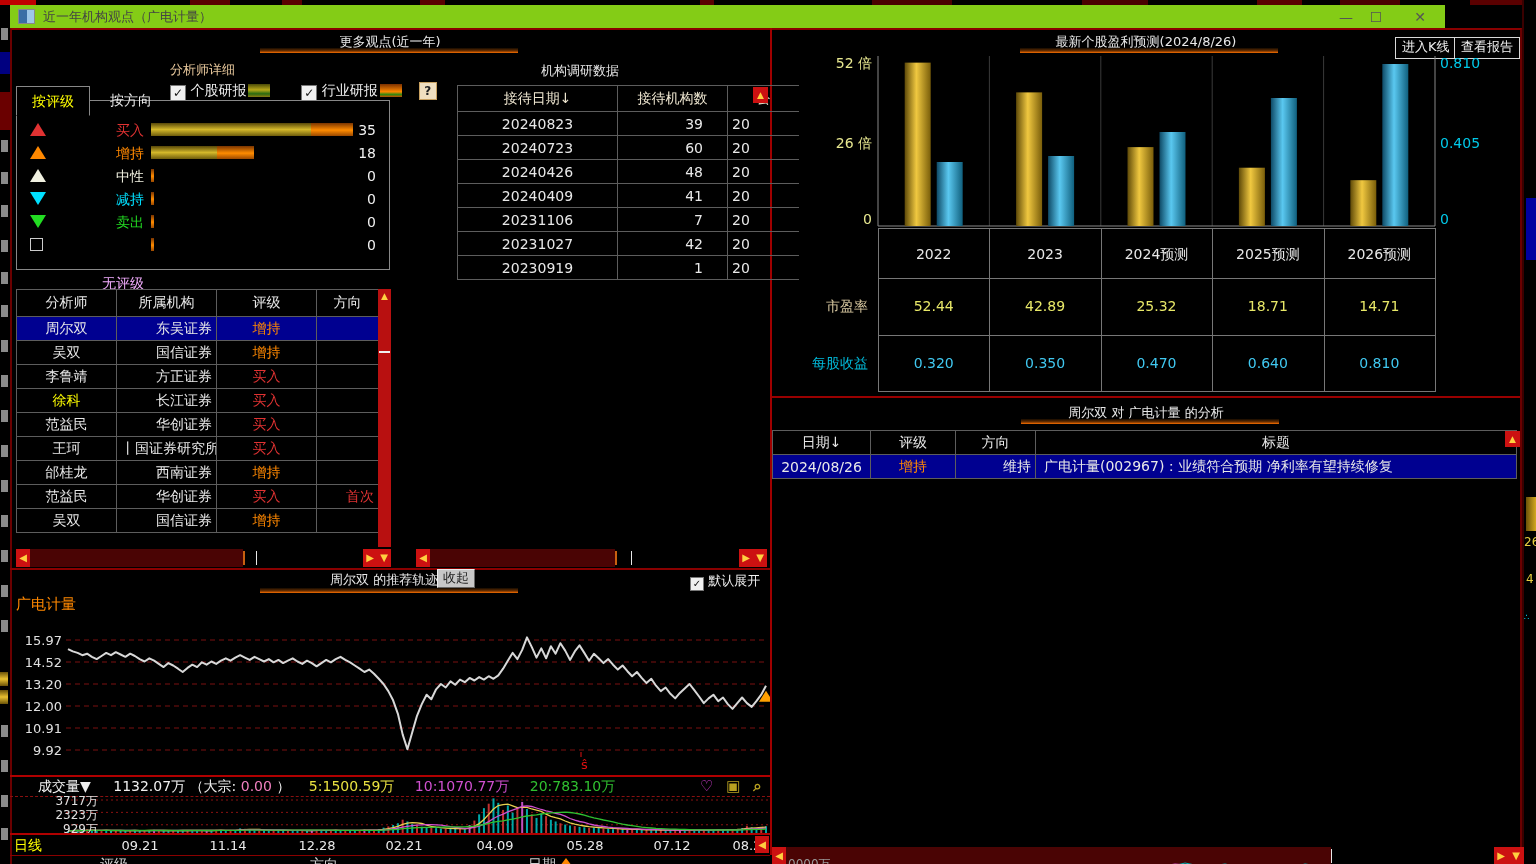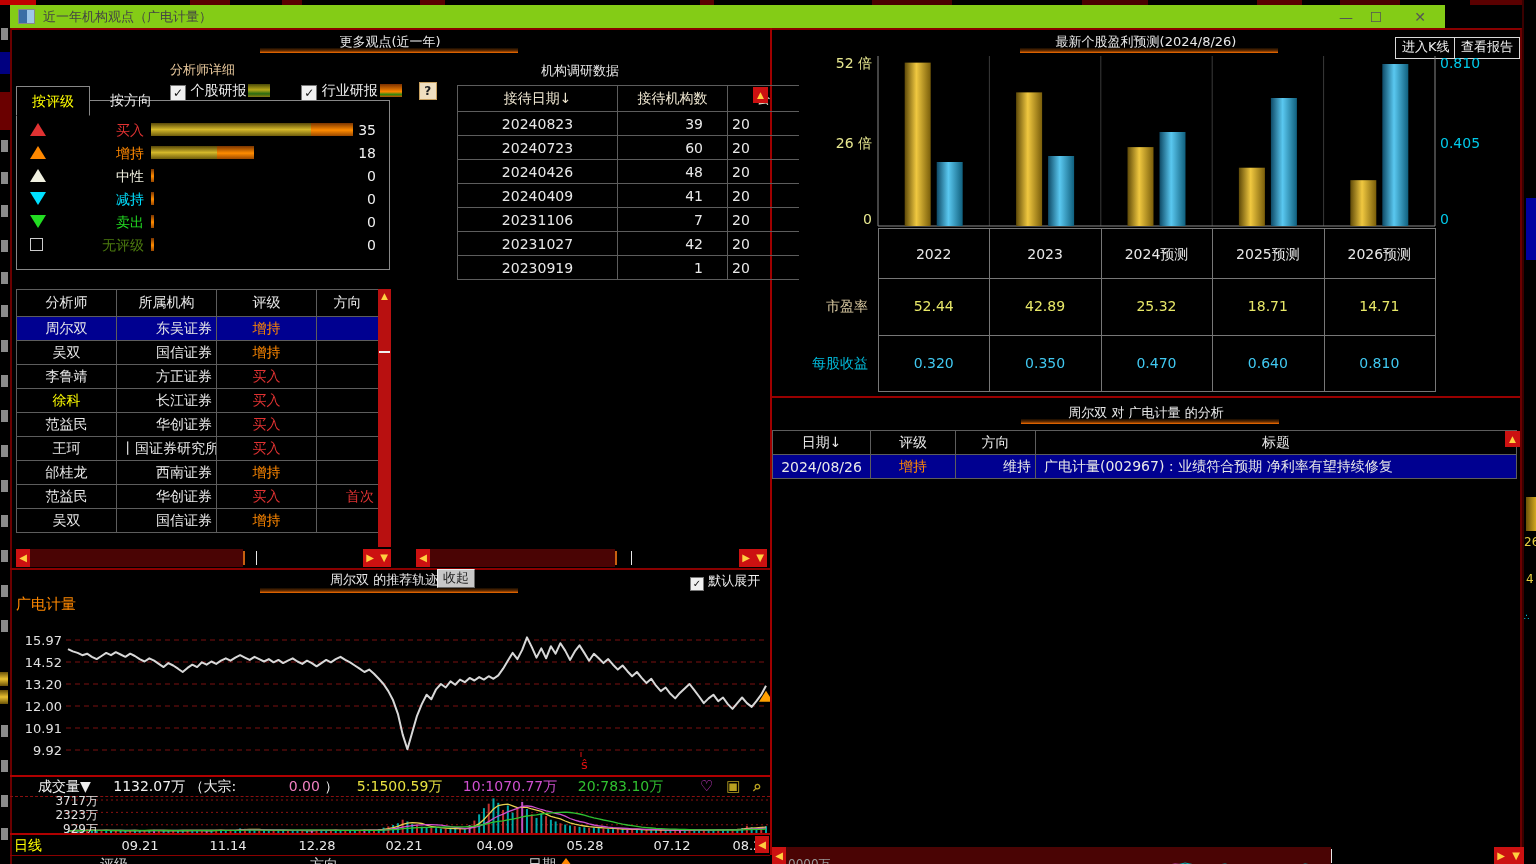--- a/index.html
+++ b/index.html
@@ -165,21 +165,21 @@
         <div class="r-count">0</div>
       </div>
       <div style="position: absolute; left: 0px; top: 96px; width: 372px; height: 23px;">
         <div class="tri-dn" style="position: absolute; left: 14px; top: 4px; border-top-color: rgb(34, 221, 34);"></div>
         <div class="r-label" style="left: 58px; color: rgb(34, 221, 34);">卖出</div>
         <div class="r-tip" style="left: 135px; width: 3px;"></div>
         <div class="r-count">0</div>
       </div>
       <div style="position: absolute; left: 0px; top: 119px; width: 372px; height: 23px;">
         <div class="sqr" style="position: absolute; left: 14px; top: 4px;"></div>
-        <div class="r-label" style="left: 58px; color: #4d7c0f;">无评级</div>
+        <div class="r-label" style="left: 58px; color: #f0abfc; margin-top: 38px;">无评级</div>
         <div class="r-tip" style="left: 135px; width: 3px;"></div>
         <div class="r-count">0</div>
       </div>
     </div>
 
   <div class="abs" id="analyst-table" style="left:16px;top:289px;width:362px;height:257px;overflow:hidden;">
       <table class="dtable" style="width: 362px;">
         <tbody>
           <tr>
             <td style="width: 100px; height: 27px; text-align: center;">分析师</td>
@@ -346,21 +346,21 @@
         <polygon points="749,87.72642831419958 763,87.72642831419958 756,76.72642831419958" fill="#ffa000"></polygon>
         <text x="571" y="155" fill="#e01010" font-size="13">ŝ</text>
         <line x1="571" y1="138" x2="571" y2="143" stroke="#e01010"></line>
       </svg></div>
   <div class="abs" style="left:10px;top:775px;width:760px;height:2px;background:#b00000;"></div>
 
   <div class="abs txt" style="left:38px;top:778px;font-size:14px;color:#f0f0f0;">
     <span>成交量▼</span>
     <span style="margin-left:18px;">1132.07万</span>
     <span>（大宗:</span>
-    <span style="color:#f080c0;margin-left:48px;">0.00</span>
+    <span style="color:#f080c0;">0.00</span>
     <span>）</span>
     <span style="margin-left:14px;color:#e8e040;">5:1500.59万</span>
     <span style="margin-left:16px;color:#d050d0;">10:1070.77万</span>
     <span style="margin-left:16px;color:#30c030;">20:783.10万</span>
   </div>
   <div class="abs txt" style="left:700px;top:777px;font-size:15px;">
     <span style="color:#e040e0;">♡</span>
     <span style="color:#b8a020;margin-left:8px;">▣</span>
     <span style="color:#b8a020;margin-left:8px;font-weight:bold;">⌕</span>
   </div>

